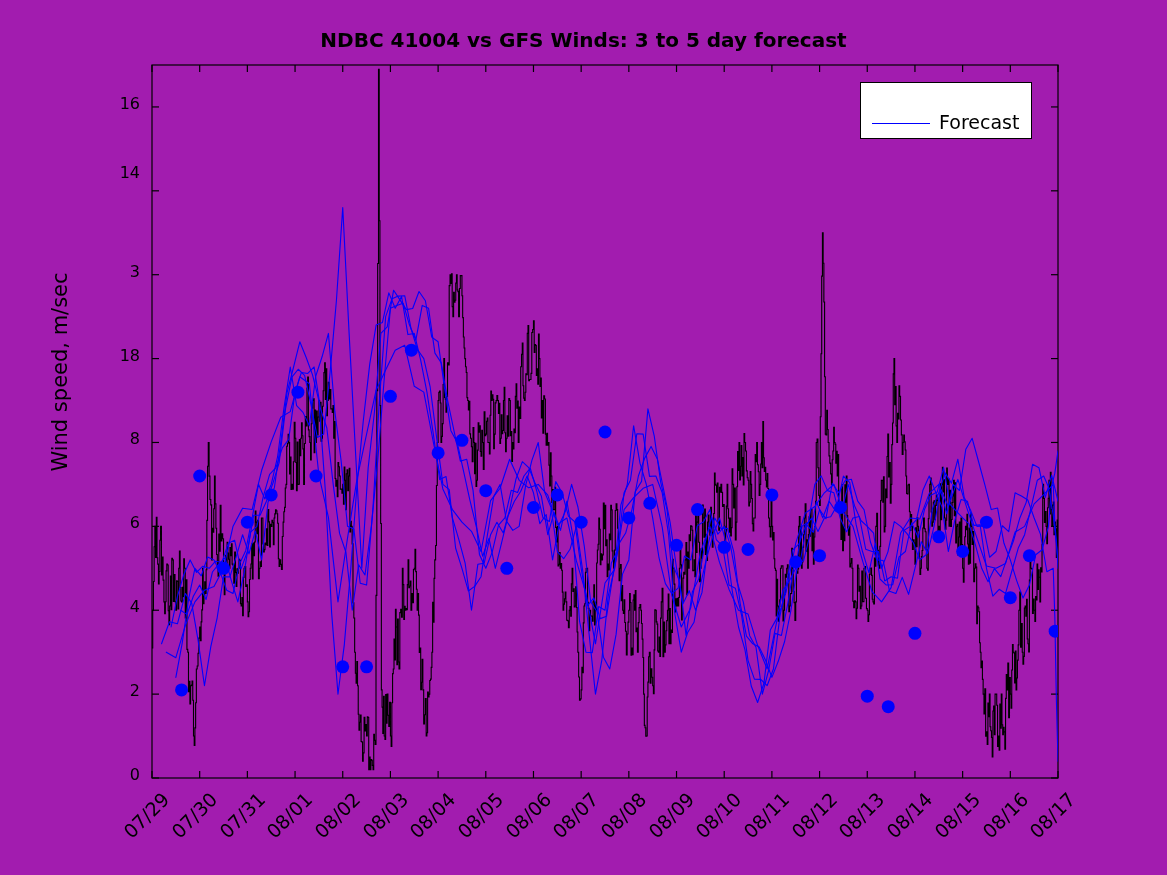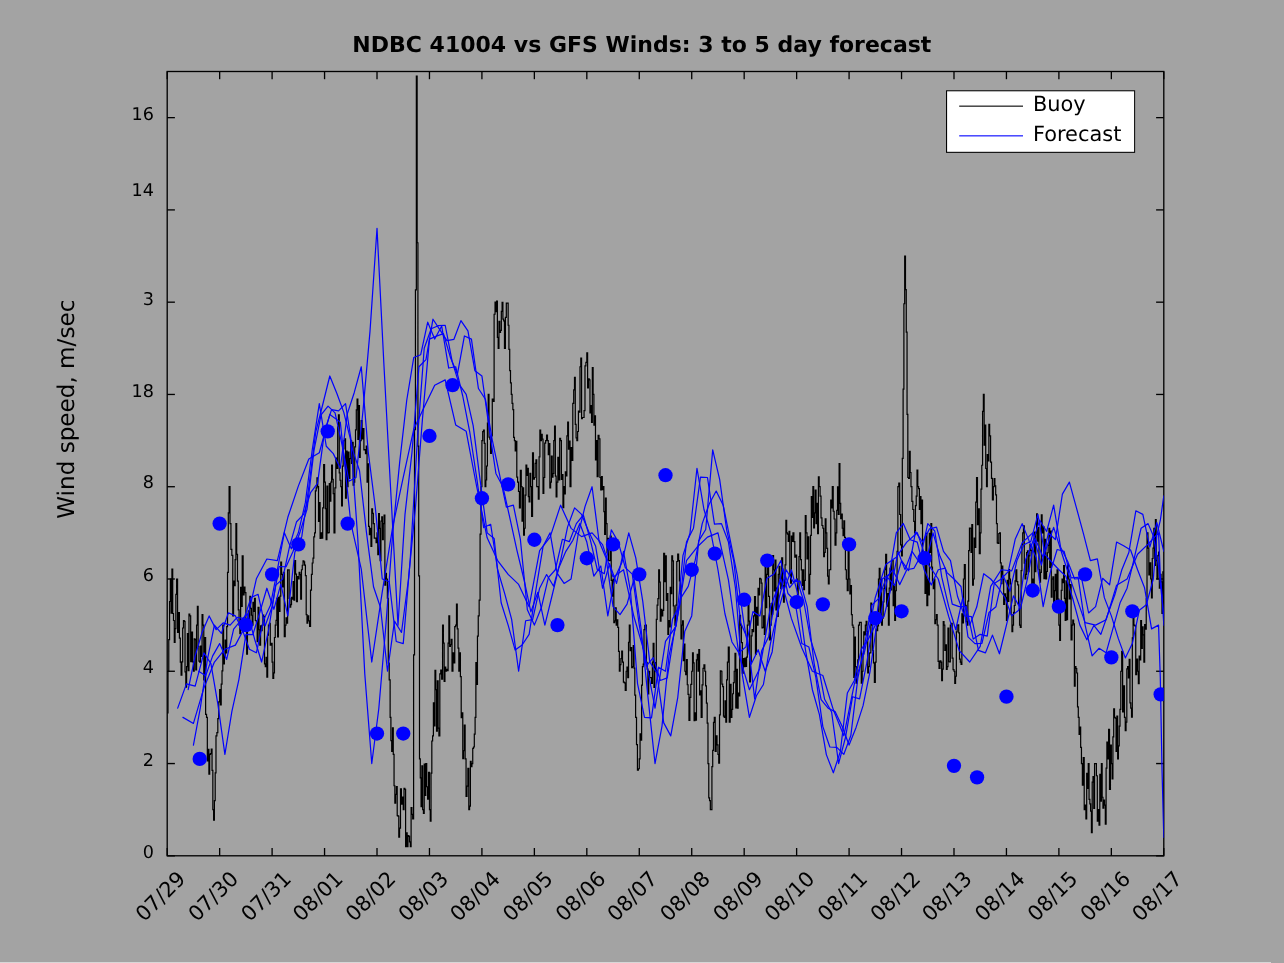--- a/index.html
+++ b/index.html
@@ -7,21 +7,21 @@
     padding: 0;
     background: #ffffff;
   }
   body {
     font-family: "DejaVu Sans", sans-serif;
   }
   #figure {
     position: relative;
     width: 1167px;
     height: 875px;
-    background: #a3a3a3;
+    background: #a21caf;
     overflow: hidden;
   }
   #chart-title {
     position: absolute;
     left: 0;
     top: 28px;
     width: 1167px;
     text-align: center;
     font-size: 20px;
     font-weight: bold;
@@ -298,23 +298,19 @@
       </div>
       <div class="xtick-wrap" style="left: 1016.32px; top: 788px;">
         <div class="xtick-label" style="right: 0px; position: absolute; top: 0px; left: auto;">08/16</div>
       </div>
       <div class="xtick-wrap" style="left: 1064px; top: 788px;">
         <div class="xtick-label" style="right: 0px; position: absolute; top: 0px; left: auto;">08/17</div>
       </div>
     </div>
 
   <div id="legend-box">
-    <div class="legend-row" style="top:0px;">
-      <div class="legend-line" style="border-top-color: rgb(0, 0, 0);"></div>
-      <div class="legend-text">Buoy</div>
-    </div>
     <div class="legend-row" style="top:27px;">
       <div class="legend-line" style="border-top-color: rgb(0, 0, 255);"></div>
       <div class="legend-text">Forecast</div>
     </div>
   </div>
 
 </div>
 
 </body></html>

